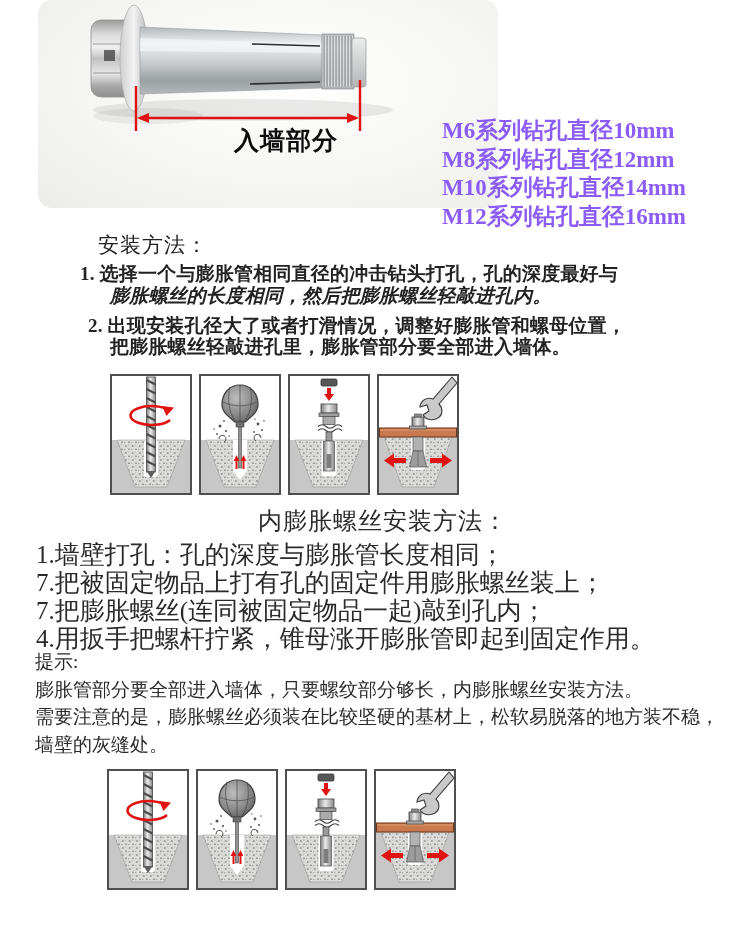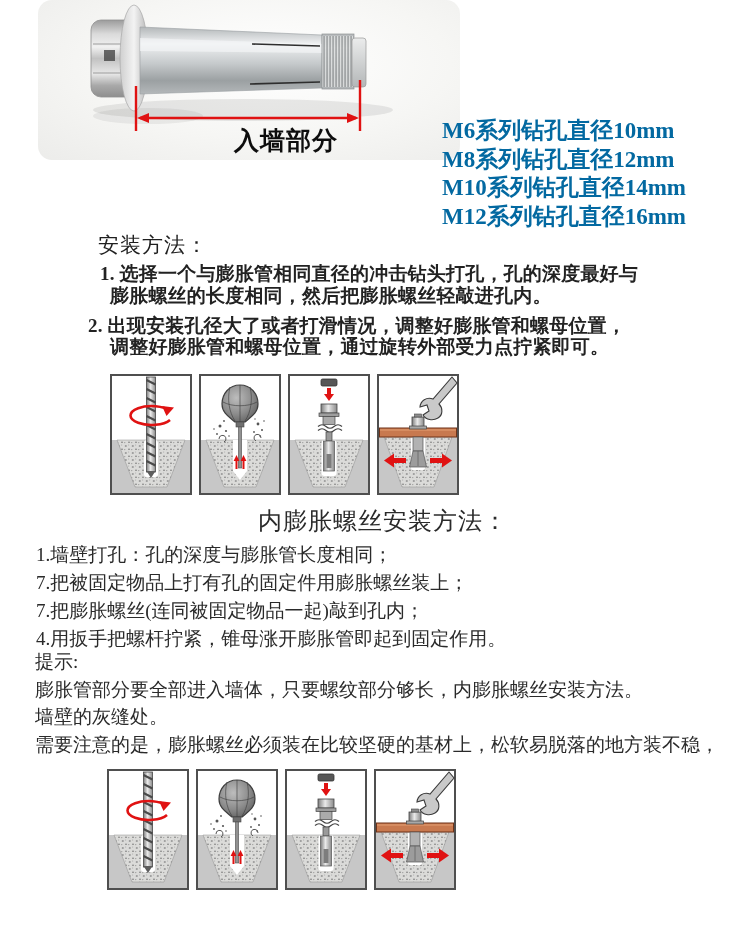--- a/index.html
+++ b/index.html
@@ -1,47 +1,47 @@
 <!DOCTYPE html>
 <html><head>
 <meta charset="utf-8">
 <style>
   html,body{margin:0;padding:0;}
   body{background:#fff;font-family:"Liberation Serif", serif;color:#1f1f1f;}
   .page{position:relative;width:750px;height:935px;background:#fff;overflow:hidden;}
   .abs{position:absolute;white-space:nowrap;}
 
   
-  .photo{left:38px;top:0;width:422px;height:160px;border-radius:14px;
-         background:radial-gradient(ellipse at 55% 40%, #ffffff 0%, #f6f6f4 55%, #ececea 100%);}
+  .photo{left:38px;top:0;width:422px;height:208px;border-radius:14px;
+         background:radial-gradient(ellipse at 55% 40%, #ffffff 0%, #f6f6f4 55%, #ececea 100%);padding-left:38px;}
   .photo svg{position:absolute;left:0;top:0;}
   .dim-label{left:196px;top:124px;font-size:25px;font-weight:700;color:#0d0d0d;letter-spacing:1px;
              font-family:"Liberation Sans", sans-serif;}
 
   
   .specs-title{left:468px;top:74px;font-size:27px;font-weight:700;letter-spacing:2px;color:#161616;}
-  .specs-lines{left:442px;top:117px;font-size:23px;font-weight:700;color:#0369a1;line-height:28.5px;}
+  .specs-lines{left:442px;top:117px;font-size:23px;font-weight:700;color:#8b5cf6;line-height:28.5px;}
 
   
   .method-title{left:98px;top:231px;font-size:21px;font-weight:400;letter-spacing:1px;}
   .step-line{font-size:19px;font-weight:700;letter-spacing:0.2px;color:#222;}
-  .s1l1{left:100px;top:261px;}
-  .s1l2{left:110px;top:283px;}
+  .s1l1{left:80px;top:261px;}
+  .s1l2{left:110px;top:283px;font-style:italic;}
   .s2l1{left:88px;top:313px;}
   .s2l2{left:110px;top:334px;}
 
   
   .panels{display:flex;gap:7px;}
   .row1{left:110px;top:374px;}
   .row2{left:107px;top:769px;}
   .panels svg{display:block;width:82px;height:121px;}
 
   
   .inner-title{left:258px;top:505px;font-size:24px;font-weight:400;letter-spacing:1px;color:#2a2a2a;}
-  .inner-items{left:36px;top:541px;font-size:19px;color:#2a2a2a;line-height:28px;}
+  .inner-items{left:36px;top:541px;font-size:25px;color:#2a2a2a;line-height:28px;}
   .tips{left:35px;top:648px;font-size:19px;color:#2a2a2a;line-height:27.5px;}
 </style>
 </head>
 <body>
 
 <div class="page">
 
   <svg width="0" height="0" style="position:absolute" aria-hidden="true">
     <defs>
       <pattern id="speck" width="7" height="7" patternUnits="userSpaceOnUse">
@@ -135,21 +135,21 @@
     <div>M6系列钻孔直径10mm</div>
     <div>M8系列钻孔直径12mm</div>
     <div>M10系列钻孔直径14mm</div>
     <div>M12系列钻孔直径16mm</div>
   </div>
 
   <div class="abs method-title">安装方法：</div>
   <div class="abs step-line s1l1">1. 选择一个与膨胀管相同直径的冲击钻头打孔，孔的深度最好与</div>
   <div class="abs step-line s1l2">膨胀螺丝的长度相同，然后把膨胀螺丝轻敲进孔内。</div>
   <div class="abs step-line s2l1">2. 出现安装孔径大了或者打滑情况，调整好膨胀管和螺母位置，</div>
-  <div class="abs step-line s2l2">调整好膨胀管和螺母位置，通过旋转外部受力点拧紧即可。</div>
+  <div class="abs step-line s2l2">把膨胀螺丝轻敲进孔里，膨胀管部分要全部进入墙体。</div>
 
   <div class="abs panels row1">
       <svg viewBox="0 0 82 121">
       <rect x="1" y="1" width="80" height="119" fill="#fff" stroke="#4f4f4f" stroke-width="2"></rect>
       <rect x="2" y="66" width="78" height="53" fill="#c7c7c7"></rect>
       <polygon points="7,66 75,66 57,113 25,113" fill="url(#speck)" stroke="#8f8f8f" stroke-width="0.5"></polygon>
       <rect x="34" y="66" width="14" height="37" rx="3" fill="#fff"></rect>
       <g>
         <rect x="36.5" y="3" width="9" height="95" fill="url(#metalH)" stroke="#474747" stroke-width="0.8"></rect>
         <g stroke="#4a4a4a" stroke-width="2.1">
@@ -364,17 +364,17 @@
   <div class="abs inner-title">内膨胀螺丝安装方法：</div>
   <div class="abs inner-items">
     <div>1.墙壁打孔：孔的深度与膨胀管长度相同；</div>
     <div>7.把被固定物品上打有孔的固定件用膨胀螺丝装上；</div>
     <div>7.把膨胀螺丝(连同被固定物品一起)敲到孔内；</div>
     <div>4.用扳手把螺杆拧紧，锥母涨开膨胀管即起到固定作用。</div>
   </div>
   <div class="abs tips">
     <div>提示:</div>
     <div>膨胀管部分要全部进入墙体，只要螺纹部分够长，内膨胀螺丝安装方法。</div>
+    <div>需要注意的是，膨胀螺丝必须装在比较坚硬的基材上，松软易脱落的地方装不稳，</div>
     <div>墙壁的灰缝处。</div>
-    <div>需要注意的是，膨胀螺丝必须装在比较坚硬的基材上，松软易脱落的地方装不稳，</div>
   </div>
 
 </div>
 
 </body></html>

